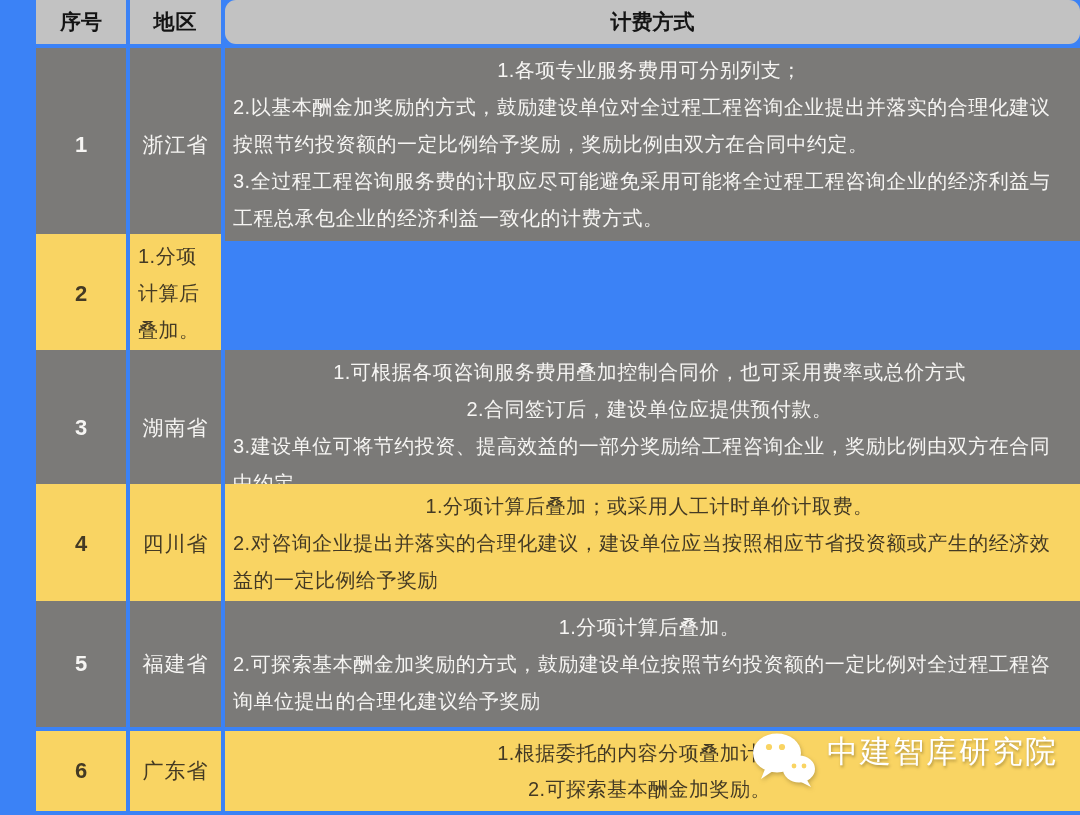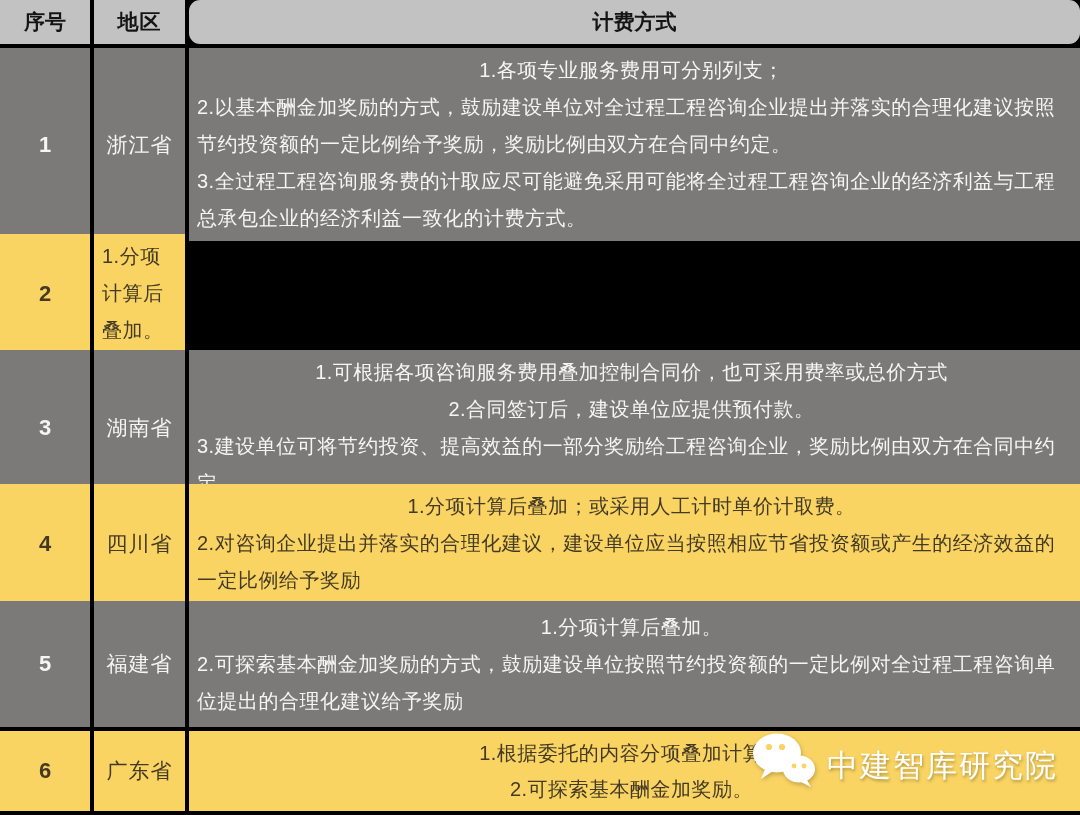--- a/index.html
+++ b/index.html
@@ -1,26 +1,27 @@
 <!DOCTYPE html>
 <html><head>
 <meta charset="utf-8">
 <style>
   html, body { margin: 0; padding: 0; background: #ffffff; }
   * { box-sizing: border-box; }
   #page {
     position: relative;
     width: 1080px;
     height: 815px;
-    background: #000000;
+    background: #3b82f6;
     overflow: hidden;
     display: flex;
     flex-direction: column;
     gap: 4px;
     font-family: "Liberation Sans", sans-serif;
+    padding-left: 36px;
   }
   .row {
     display: grid;
     grid-template-columns: 90px 91px 1fr;
     gap: 4px;
     flex: 0 0 auto;
   }
   .cell { display: flex; align-items: center; }
   .index-cell, .region-cell { justify-content: center; }
   .method-cell {
@@ -67,21 +68,21 @@
     flex: 1 1 auto;
     background: #7b7a78;
   }
 
   
   .watermark {
     position: absolute;
     right: 22px;
     bottom: 28px;
     display: flex;
-    align-items: flex-end;
+    align-items: flex-start;
     gap: 10px;
     pointer-events: none;
   }
   .watermark-label {
     color: #ffffff;
     font-size: 31px;
     font-weight: 500;
     letter-spacing: 2px;
     text-shadow: 1px 2px 3px rgba(90,70,20,0.45);
     white-space: nowrap;

